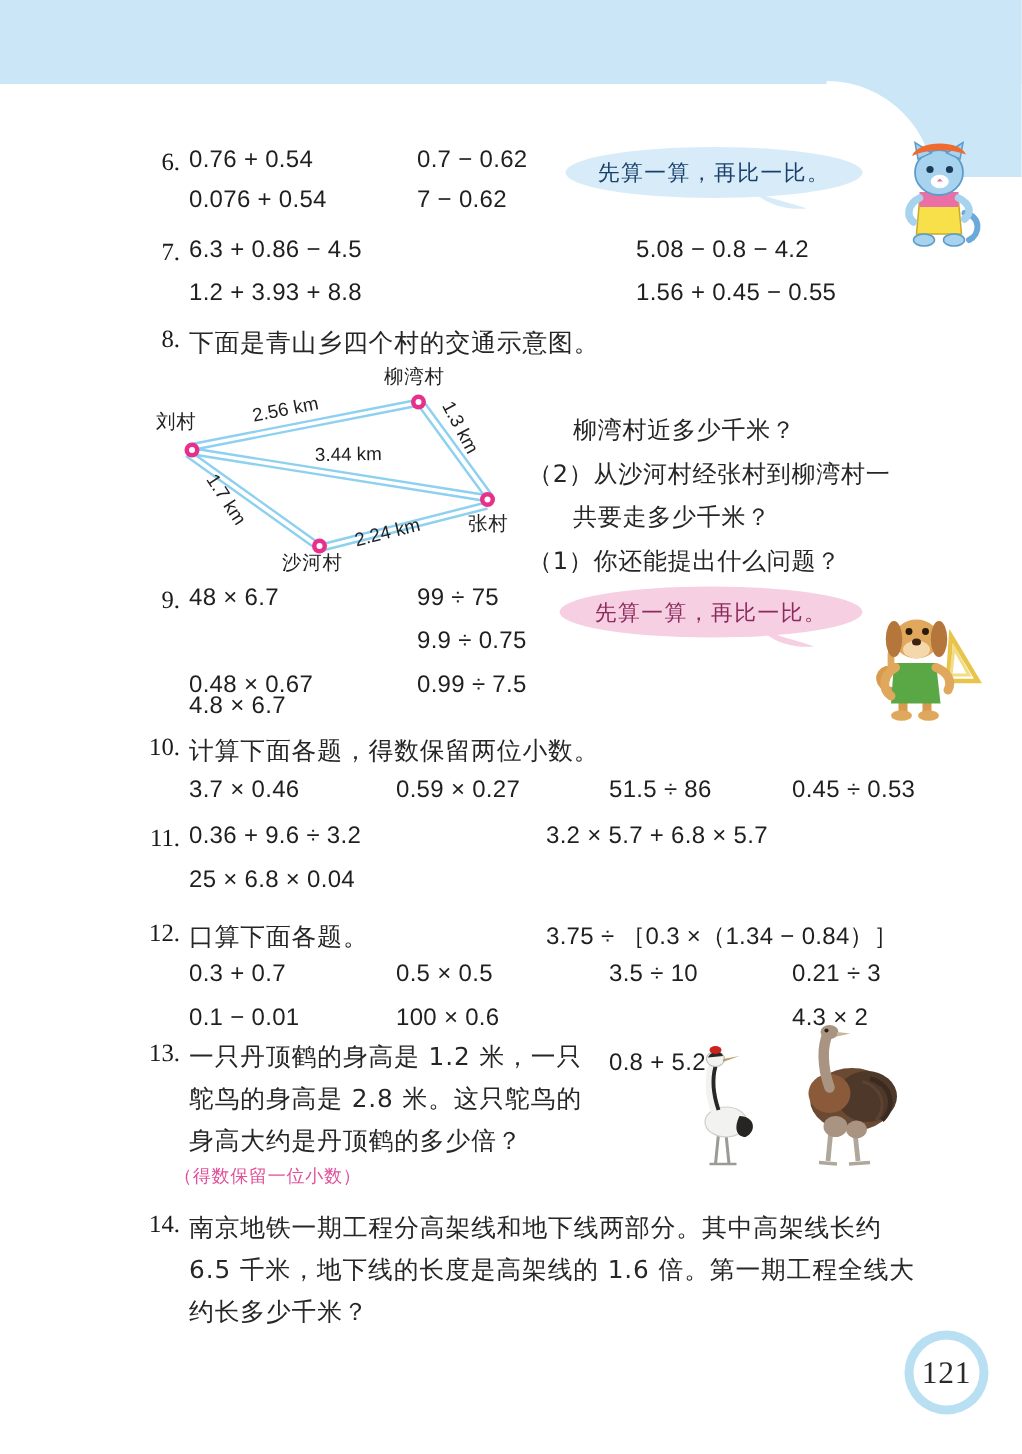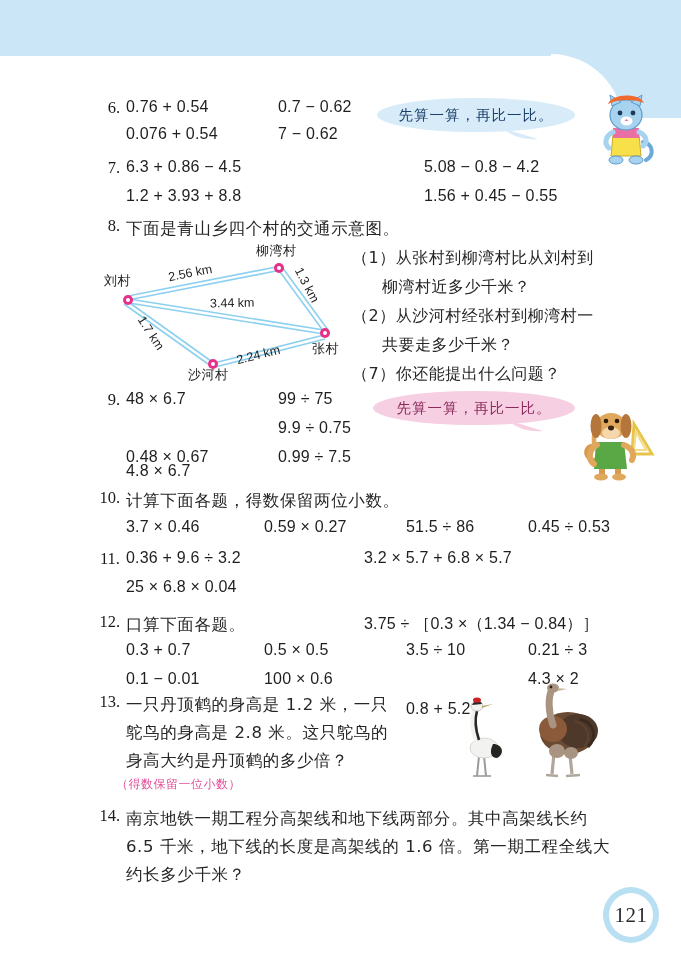--- a/index.html
+++ b/index.html
@@ -235,25 +235,24 @@
       <div class="vlabel" style="left:204px;top:96px;">张村</div>
       <div class="vlabel" style="left:80px;top:122px;">沙河村</div>
 
       <div class="dlabel" style="left:60px;top:22px;transform:rotate(-11deg);">2.56 km</div>
       <div class="dlabel" style="left:180px;top:34px;transform:rotate(62deg);">1.3 km</div>
       <div class="dlabel" style="left:102px;top:52px;transform:rotate(-1deg);">3.44 km</div>
       <div class="dlabel" style="left:24px;top:82px;transform:rotate(57deg);">1.7 km</div>
       <div class="dlabel" style="left:128px;top:104px;transform:rotate(-14deg);">2.24 km</div>
     </div>
 
-    <div class="qline" style="left:352px;top:248px;">（1）从张村到柳湾村比从刘村到</div>
     <div class="qline" style="left:382px;top:277px;">柳湾村近多少千米？</div>
     <div class="qline" style="left:352px;top:306px;">（2）从沙河村经张村到柳湾村一</div>
     <div class="qline" style="left:382px;top:335px;">共要走多少千米？</div>
-    <div class="qline" style="left:352px;top:364px;">（7）你还能提出什么问题？</div>
+    <div class="qline" style="left:352px;top:364px;">（1）你还能提出什么问题？</div>
 
     <div class="num" style="left:90px;top:390px;">9.</div>
     <div class="row expr" style="left:126px;top:390px;">48 × 6.7</div>
     <div class="row expr" style="left:126px;top:419px;margin-top:43px;">4.8 × 6.7</div>
     <div class="row expr" style="left:126px;top:448px;">0.48 × 0.67</div>
     <div class="row expr" style="left:278px;top:390px;">99 ÷ 75</div>
     <div class="row expr" style="left:278px;top:419px;">9.9 ÷ 0.75</div>
     <div class="row expr" style="left:278px;top:448px;">0.99 ÷ 7.5</div>
 
     <div class="bubble bubble-pink" style="left:373px;top:391px;width:202px;height:34px;">

